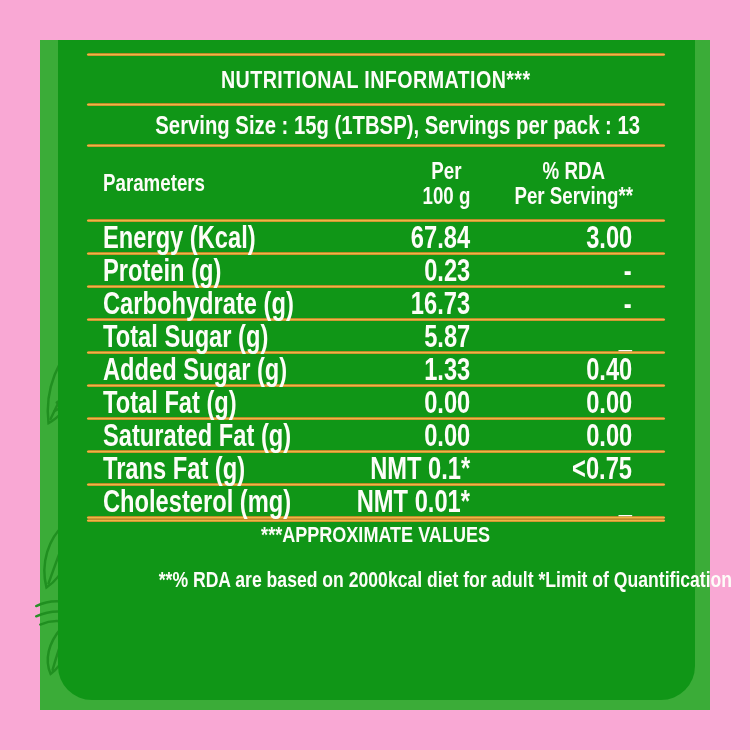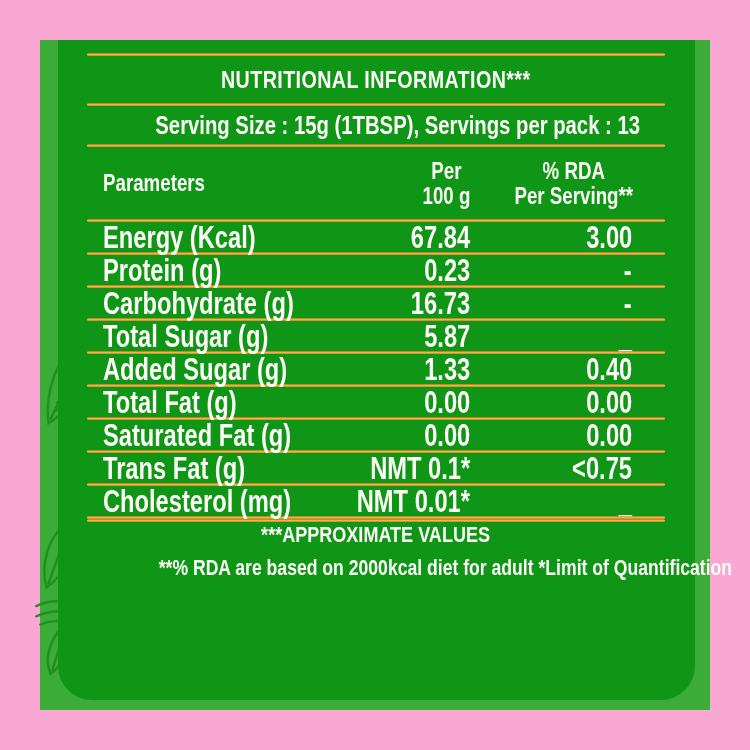--- a/index.html
+++ b/index.html
@@ -37,21 +37,21 @@
   .hrda { right:32px;  transform:translateY(-50%) scaleX(0.78); transform-origin:right center; }
 
   .row { height:30px; position:relative; font-size:32px; }
   .cell { position:absolute; top:50%; white-space:nowrap; }
   .cname { left:16px;  transform:translateY(-50%) scaleX(0.74); transform-origin:left center; }
   .cper  { right:195px; transform:translateY(-50%) scaleX(0.74); transform-origin:right center; }
   .crda  { right:33px;  transform:translateY(-50%) scaleX(0.74); transform-origin:right center; }
 
   .f1 { text-align:center; }
   .f1 .txt { font-size:22px; transform:scaleX(0.82); transform-origin:center; display:inline-block; white-space:nowrap; }
-  .f2 { margin-top:7px; text-align:center; }
+  .f2 { margin-top:19px; text-align:center; }
   .f2 .txt { font-size:22px; transform:scaleX(0.80); transform-origin:center; display:inline-block; white-space:nowrap; }
 </style>
 </head>
 <body>
 
 <div class="stage">
   <div class="outer">
 
     <svg class="leaf" viewBox="0 0 64 360" stroke="#1f8e1f" fill="none" stroke-width="2.4" stroke-linecap="round">
       <path d="M44 30 C24 48 10 78 14 112 C36 100 50 68 50 36 Z"></path>

